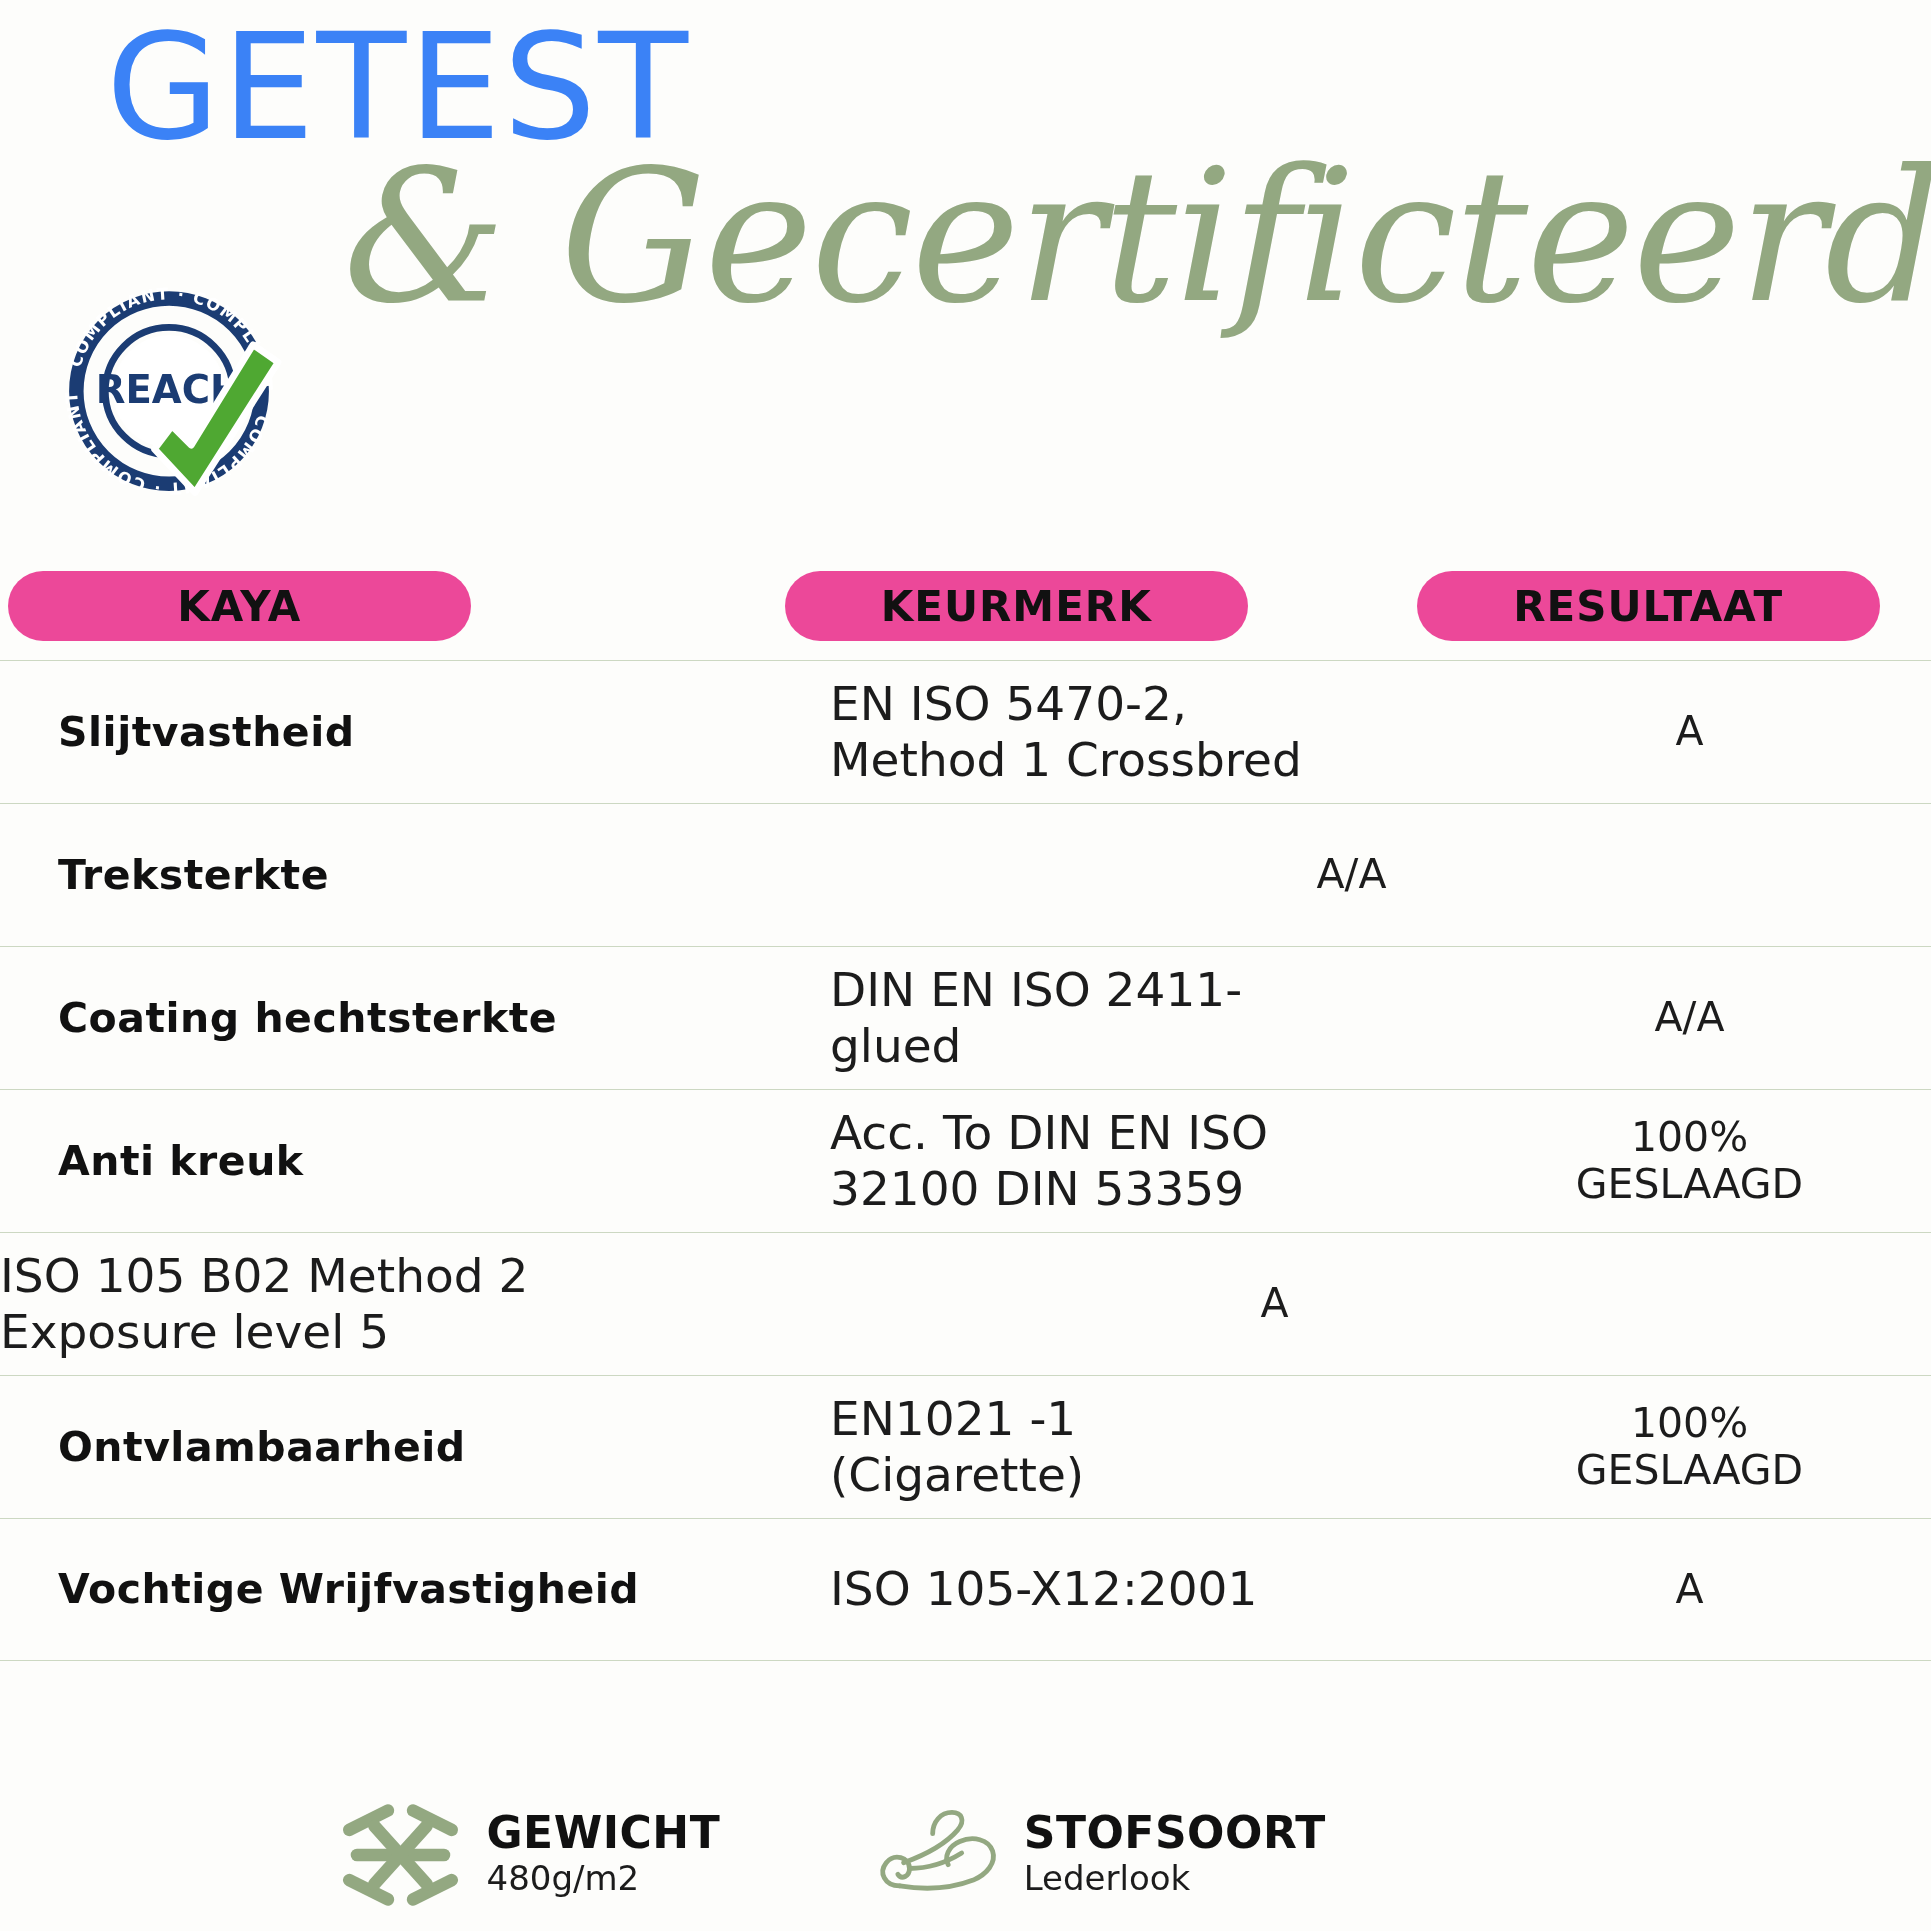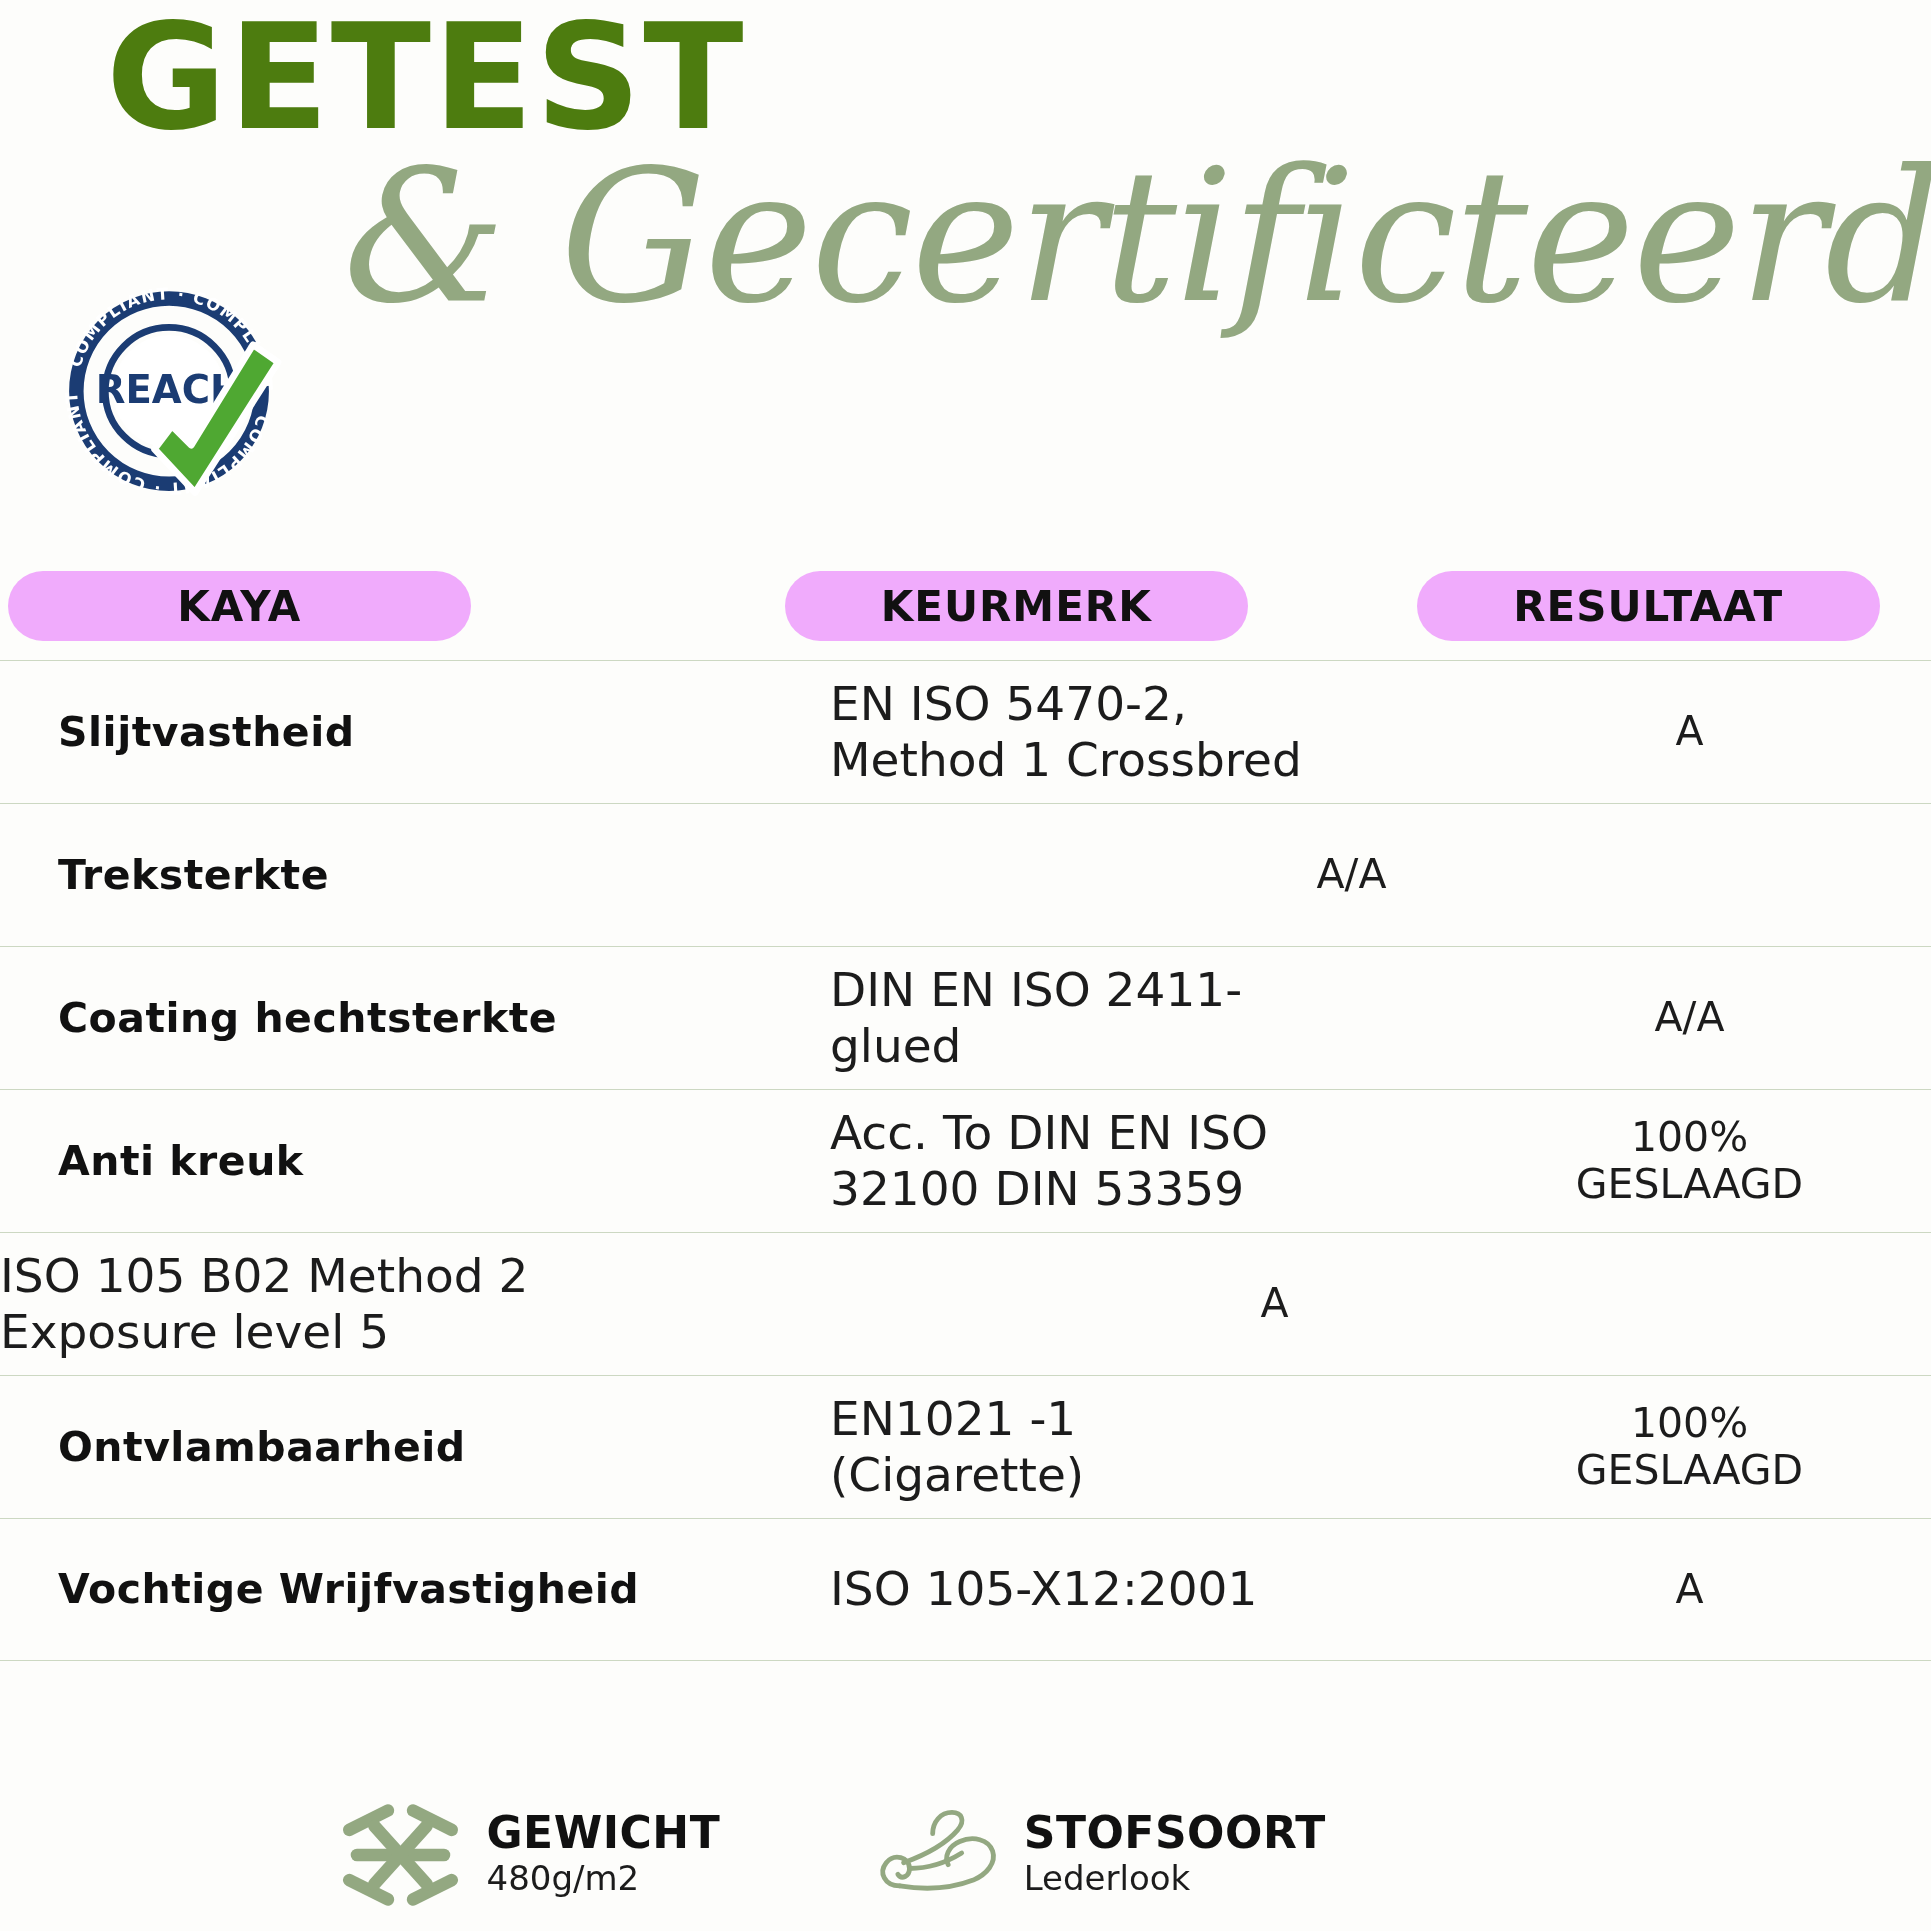--- a/index.html
+++ b/index.html
@@ -23,26 +23,26 @@
   }
 
   
   .header {
     position: relative;
     height: 541px;
   }
   .title-getest {
     position: absolute;
     left: 106px;
-    top: 4px;
+    top: 14px;
     font-size: 147px;
-    font-weight: 700;
+    font-weight: 400;
     letter-spacing: 1.9px;
     line-height: 1;
-    color: #4d7c0f;
+    color: #3b82f6;
     font-family: "DejaVu Sans", sans-serif;
   }
   .title-script {
     position: absolute;
     left: 343px;
     top: 145px;
     font-size: 183px;
     line-height: 1;
     color: #93a881;
     font-family: "DejaVu Serif", serif;
@@ -69,21 +69,21 @@
     top: 560px;
     width: 1931px;
   }
   .thead {
     display: flex;
     align-items: center;
     padding: 0 0 0 0;
     height: 92px;
   }
   .pill {
-    background: #f0abfc;
+    background: #ec4899;
     border-radius: 46px;
     height: 70px;
     display: flex;
     align-items: center;
     justify-content: center;
     font-size: 42px;
     font-weight: 800;
     letter-spacing: 1px;
     color: #111;
     font-family: "DejaVu Sans", sans-serif;

